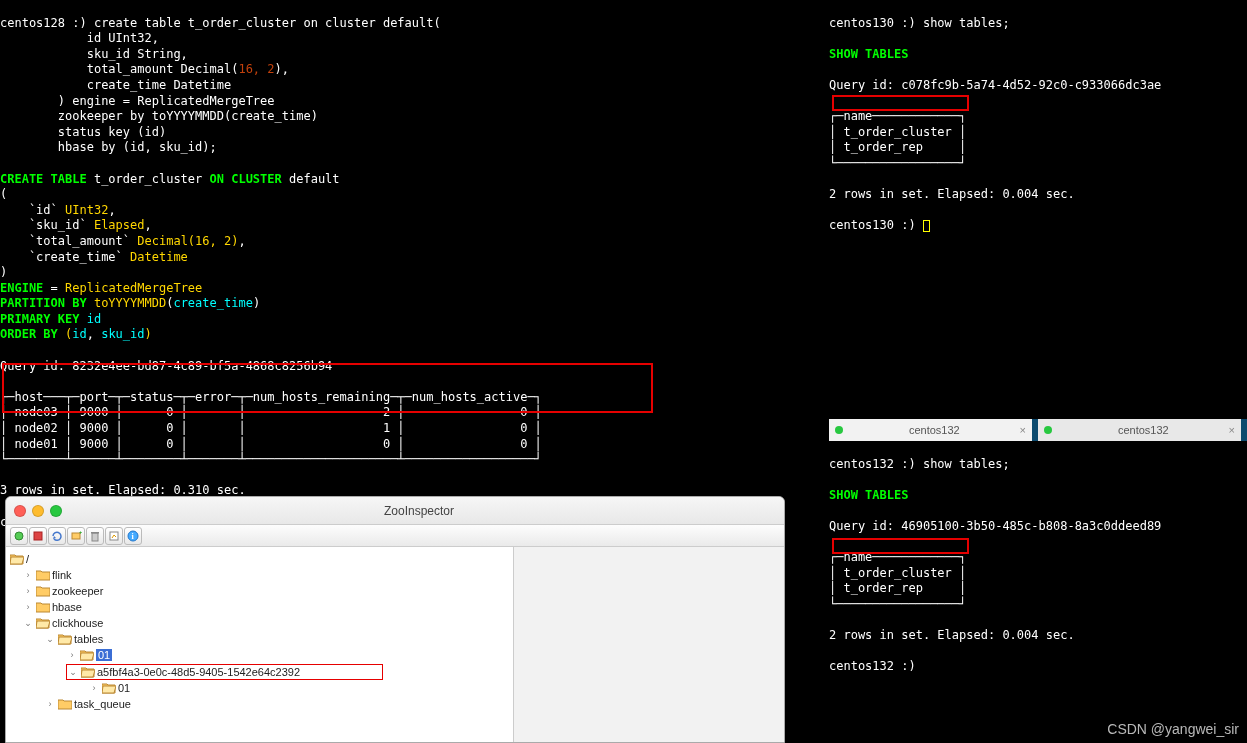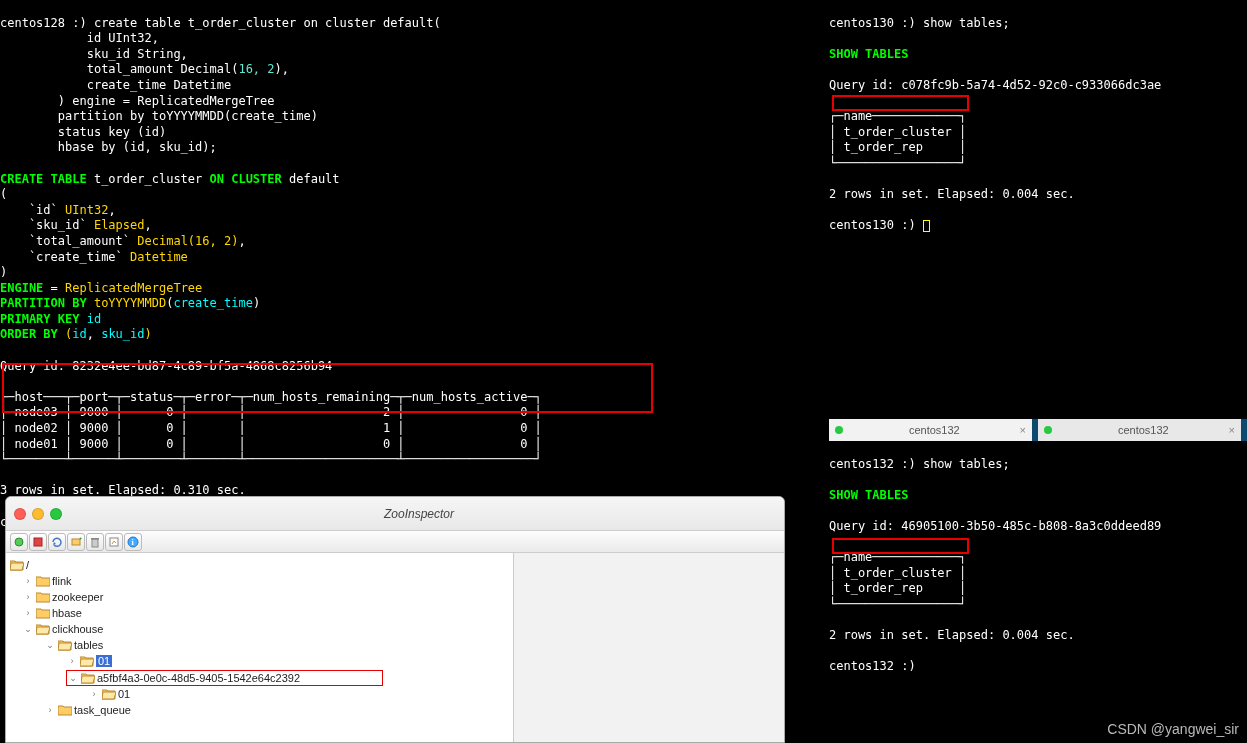--- a/index.html
+++ b/index.html
@@ -1,27 +1,27 @@
 <!DOCTYPE html>
 <html><head>
 <meta charset="utf-8">
 <style>
 * { margin:0; padding:0; box-sizing:border-box; }
 body { background:#000; font-family:Menlo,Consolas,monospace; font-size:12px; color:#fff; position:relative; width:1247px; height:743px; overflow:hidden; }
 .term { position:absolute; background:#000; white-space:pre; line-height:1.3; }
 .kw-green { color:#00ff00; font-weight:bold; }
 .kw-yellow { color:#ffd700; }
 .kw-cyan { color:#00ffff; }
-.kw-lime { color:#5eead4; }
+.kw-lime { color:#c2410c; }
 .red-box { border:2px solid #e60000; position:absolute; }
 .yellow-cursor { display:inline-block; width:7px; height:12px; border:1px solid #ffff00; vertical-align:middle; }
 
 
 .zoo-win { position:absolute; left:5px; top:496px; width:780px; height:247px; background:#f2f2f2; border:1px solid #aaa; border-radius:6px 6px 0 0; overflow:hidden; font-family:-apple-system,Helvetica,Arial,sans-serif; }
-.titlebar { height:34px; background:linear-gradient(#f6f6f6,#e8e8e8); display:flex; align-items:center; padding:12px 8px; border-bottom:1px solid #ccc;font-style:italic; }
+.titlebar { height:28px; background:linear-gradient(#f6f6f6,#e8e8e8); display:flex; align-items:center; padding:12px 8px; border-bottom:1px solid #ccc; }
 .traffic { display:flex; gap:6px; }
 .tl { width:12px; height:12px; border-radius:50%; border:1px solid rgba(0,0,0,.15); }
 .tl.r{background:#ff5f57}.tl.y{background:#febc2e}.tl.g{background:#28c840}
 .wtitle { flex:1; text-align:center; color:#444; font-size:12px; }
 .toolbar { height:22px; background:linear-gradient(#fdfdfd,#eaeaea); border-bottom:1px solid #ccc; display:flex; align-items:center; padding:0 4px; gap:1px;}
 .tbtn { width:18px; height:18px; border:1px solid #bbb; background:linear-gradient(#fff,#e8e8e8); border-radius:3px; display:flex; align-items:center; justify-content:center; font-size:10px;}
 .tbtn svg{width:12px;height:12px}
 .zoo-body { display:flex; height:calc(100% - 44px); }
 .tree-pane { width:508px; background:#fff; border-right:1px solid #ccc; overflow:auto; padding:4px 0; color:#222; font-size:11px;}
 .data-pane { flex:1; background:#f6f6f6; display:flex; flex-direction:column; }
@@ -47,21 +47,21 @@
 </head>
 <body>
 
 <div class="term" style="left:0;top:0;width:800px;">
 <span>centos128 :) </span><span>create table t_order_cluster on cluster default(</span>
 <span>            id UInt32,</span>
 <span>            sku_id String,</span>
 <span>            total_amount Decimal(</span><span class="kw-lime">16, 2</span><span>),</span>
 <span>            create_time Datetime</span>
 <span>        ) engine = ReplicatedMergeTree</span>
-<span>        partition by toYYYYMMDD(create_time)</span>
+<span>        zookeeper by toYYYYMMDD(create_time)</span>
 <span>        status key (id)</span>
 <span>        hbase by (id, sku_id);</span>
 
 <span class="kw-green">CREATE TABLE </span><span>t_order_cluster </span><span class="kw-green">ON CLUSTER </span><span>default</span>
 <span>(</span>
 <span>    `id` </span><span class="kw-yellow">UInt32</span>,
 <span>    `sku_id` </span><span class="kw-yellow">Elapsed</span>,
 <span>    `total_amount` </span><span class="kw-yellow">Decimal(16, 2)</span>,
 <span>    `create_time` </span><span class="kw-yellow">Datetime</span>
 <span>)</span>

